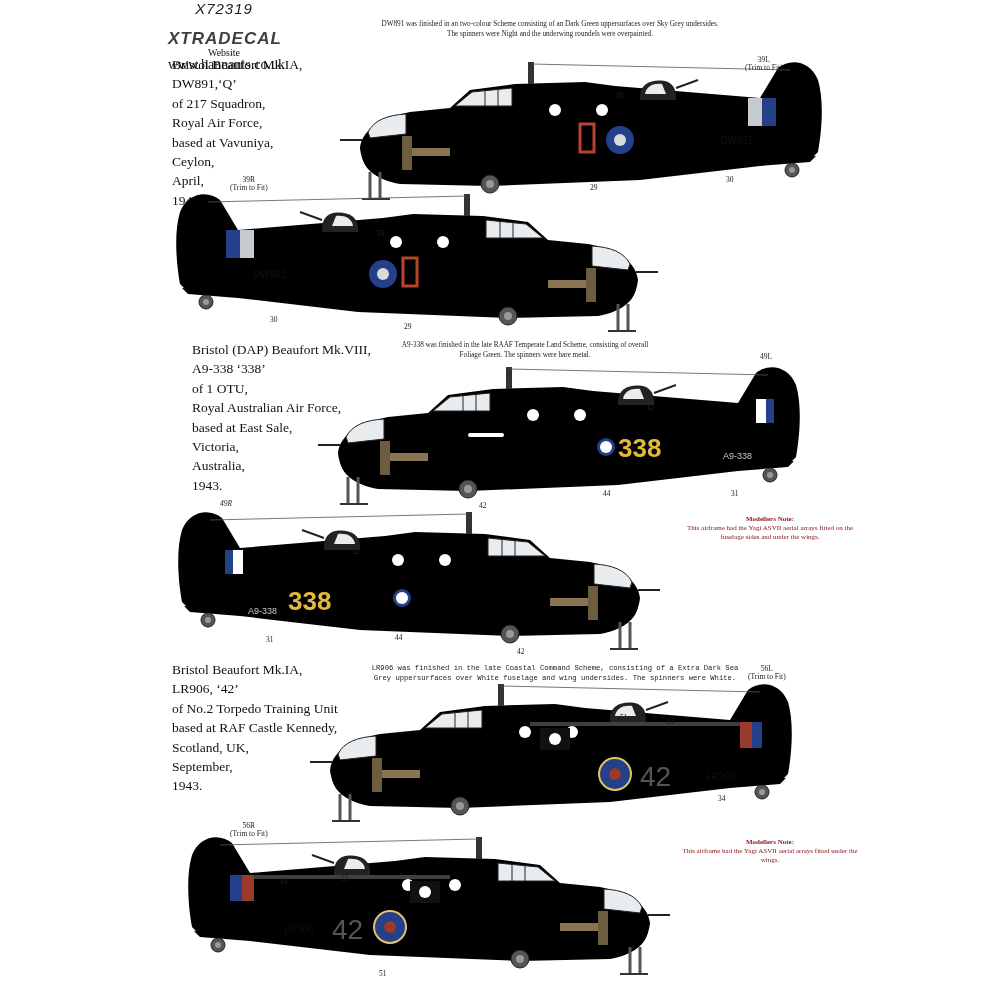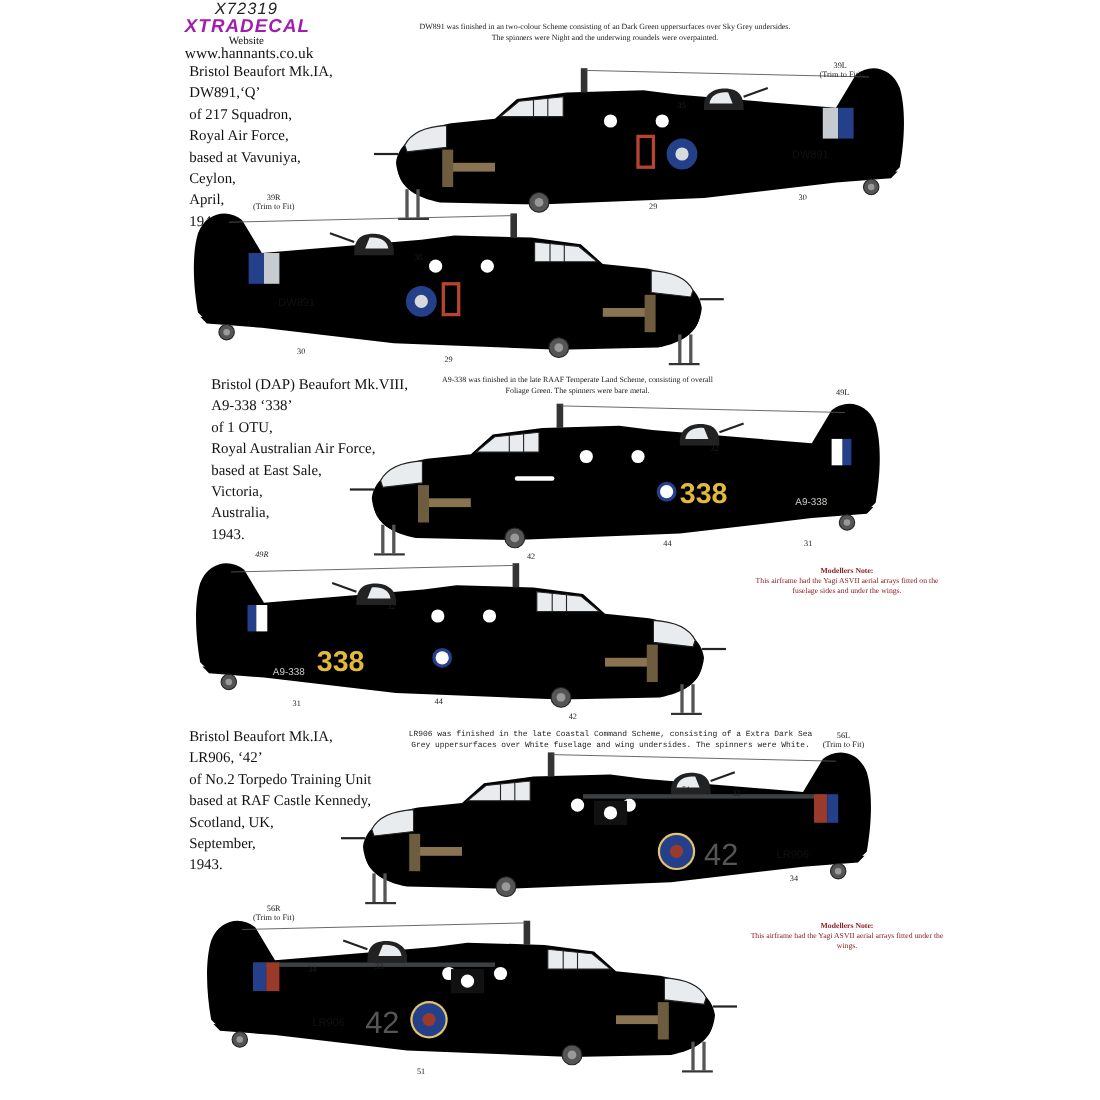--- a/index.html
+++ b/index.html
@@ -1,20 +1,20 @@
 <!DOCTYPE html>
 <html><head>
 <meta charset="utf-8">
 <style>
   html, body { margin:0; padding:0; background:#ffffff; }
   body { width:1000px; height:1000px; position:relative; overflow:hidden; font-family:"Liberation Serif", "DejaVu Serif", serif; color:#111; }
   .abs { position:absolute; }
   .logo { left:168px; top:2px; width:112px; text-align:center; }
   .logo .code { font-family:"Liberation Sans", sans-serif; font-size:15px; font-style:italic; letter-spacing:1px; color:#222; line-height:14px; }
-  .logo .brand { font-family:"Liberation Sans", sans-serif; font-weight:bold; font-style:italic; font-size:17px; letter-spacing:1px; color:#a21caf; line-height:16px; }
+  .logo .brand { font-family:"Liberation Sans", sans-serif; font-weight:bold; font-style:italic; font-size:17px; letter-spacing:1px; color:#404040; line-height:16px;margin-top:15px; }
   .logo .web { font-size:10px; line-height:11px; }
   .logo .url { font-size:14px; line-height:14px; }
   .caption { font-size:13.5px; line-height:19.4px; white-space:pre-line; }
   .note { font-size:7.2px; line-height:10px; text-align:center; color:#222; }
   .mnote { font-size:7px; line-height:9px; text-align:center; color:#8b1a22; }
   .mnote .t { font-weight:bold; }
   .lbl { font-size:7.5px; color:#222; text-align:center; line-height:8px; white-space:nowrap; }
   svg.plane { position:absolute; overflow:visible; }
 </style>
 </head>
@@ -156,21 +156,21 @@
   <g class="p4" transform="translate(480,0) scale(-1,1)">
       <use href="#beaufort"></use>
     </g>
   <rect x="45" y="40" width="8" height="24" fill="#24408a"></rect>
   <rect x="53" y="40" width="10" height="24" fill="#ffffff"></rect>
   <text x="108" y="100" font-family="Liberation Sans, sans-serif" font-weight="bold" font-size="26" fill="#e2b93a">338</text>
   <circle cx="222" cy="88" r="9" fill="#24408a"></circle>
   <circle cx="222" cy="88" r="6" fill="#ffffff"></circle>
   <text x="68" y="104" font-family="Liberation Sans, sans-serif" font-size="9" fill="#c8ccc4">A9-338</text>
 </svg>
-<div class="abs lbl" style="left:232px;top:500px;font-style:italic;">49R</div>
+<div class="abs lbl" style="left:220px;top:500px;font-style:italic;">49R</div>
 <div class="abs lbl" style="left:352px;top:548px;">32</div>
 <div class="abs lbl" style="left:395px;top:634px;">44</div>
 <div class="abs lbl" style="left:517px;top:648px;">42</div>
 <div class="abs lbl" style="left:266px;top:636px;">31</div>
 
 <div class="abs caption" style="left:172px;top:660px;width:190px;">Bristol Beaufort Mk.IA,
 LR906, ‘42’
 of No.2 Torpedo Training Unit
 based at RAF Castle Kennedy,
 Scotland, UK,

